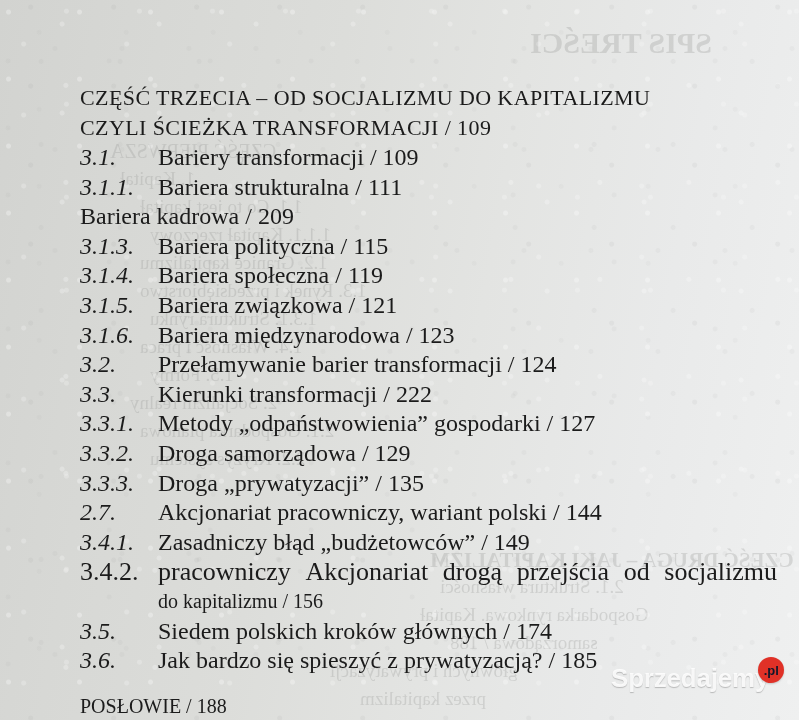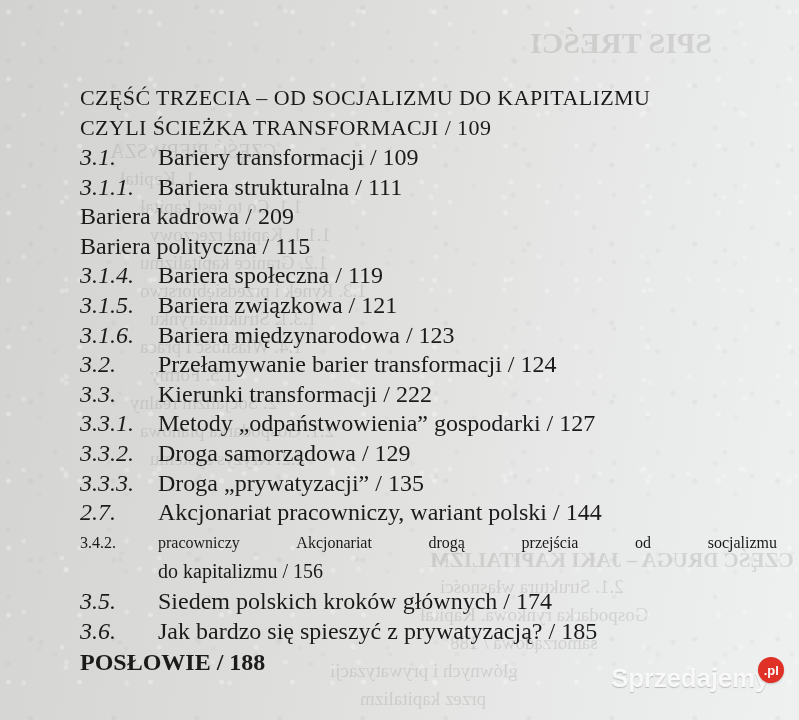--- a/index.html
+++ b/index.html
@@ -86,21 +86,21 @@
     display: inline-block;
     width: 78px;
     flex: none;
     font-style: italic;
   }
 
   .entry .ttl { flex: none; }
 
   
   .entry-justified {
-    font-size: 16px;
+    font-size: 26px;
     line-height: 29.6px;
     display: flex;
     width: 697px;
     align-items: flex-end;
   }
   .entry-justified .num { width: 78px; flex: none; }
   .entry-justified .ttl {
     flex: 1 1 auto;
     display: flex;
     justify-content: space-between;
@@ -108,25 +108,25 @@
   }
 
   .entry-cont {
     font-size: 20px;
     line-height: 29.6px;
     white-space: nowrap;
     padding-left: 78px;
   }
 
   .posłowie {
-    font-size: 24px;
-    line-height: 29.6px;
-    font-weight: bold;
-    white-space: nowrap;
-    margin-top: 2px;
+    font-size: 20px;
+    line-height: 29.6px;
+    font-weight: normal;
+    white-space: nowrap;
+    margin-top: 16px;
   }
 
   
   #watermark {
     position: absolute;
     left: 611px;
     top: 663px;
     display: flex;
     align-items: flex-start;
     pointer-events: none;
@@ -138,21 +138,21 @@
     color: rgba(255,255,255,.88);
     letter-spacing: -0.2px;
     text-shadow: 0 1px 1px rgba(90,90,90,.35);
     line-height: 30px;
   }
   #watermark .wm-badge {
     width: 26px;
     height: 26px;
     border-radius: 50%;
     background: #e03127;
-    color: #ffffff;
+    color: #0f172a;
     font-family: "Liberation Sans", "DejaVu Sans", sans-serif;
     font-size: 13px;
     font-weight: bold;
     display: flex;
     align-items: center;
     justify-content: center;
     margin-left: -11px;
     margin-top: -6px;
     box-shadow: 0 1px 2px rgba(0,0,0,.18);
   }
@@ -197,20 +197,21 @@
           <span class="ttl">Bariery transformacji  /  109</span>
         </div>
         <div class="entry">
           <span class="num">3.1.1.</span>
           <span class="ttl">Bariera strukturalna  /  111</span>
         </div>
         <div class="entry">
           <span class="ttl">Bariera kadrowa  /  209</span>
         </div>
         <div class="entry">
+          <span class="num">3.1.3.</span>
           <span class="ttl">Bariera polityczna  /  115</span>
         </div>
         <div class="entry">
           <span class="num">3.1.4.</span>
           <span class="ttl">Bariera społeczna  /  119</span>
         </div>
         <div class="entry">
           <span class="num">3.1.5.</span>
           <span class="ttl">Bariera związkowa  /  121</span>
         </div>
@@ -234,20 +235,24 @@
           <span class="num">3.3.2.</span>
           <span class="ttl">Droga samorządowa  /  129</span>
         </div>
         <div class="entry">
           <span class="num">3.3.3.</span>
           <span class="ttl">Droga „prywatyzacji”  /  135</span>
         </div>
         <div class="entry">
           <span class="num">2.7.</span>
           <span class="ttl">Akcjonariat pracowniczy, wariant polski  /  144</span>
+        </div>
+        <div class="entry">
+          <span class="num">3.4.1.</span>
+          <span class="ttl">Zasadniczy błąd „budżetowców”  /  149</span>
         </div>
       </div>
 
     <div class="entry-justified">
       <span class="num">3.4.2.</span>
       <span class="ttl" id="justified-words">
           <span>pracowniczy</span>
           <span>Akcjonariat</span>
           <span>drogą</span>
           <span>przejścia</span>

